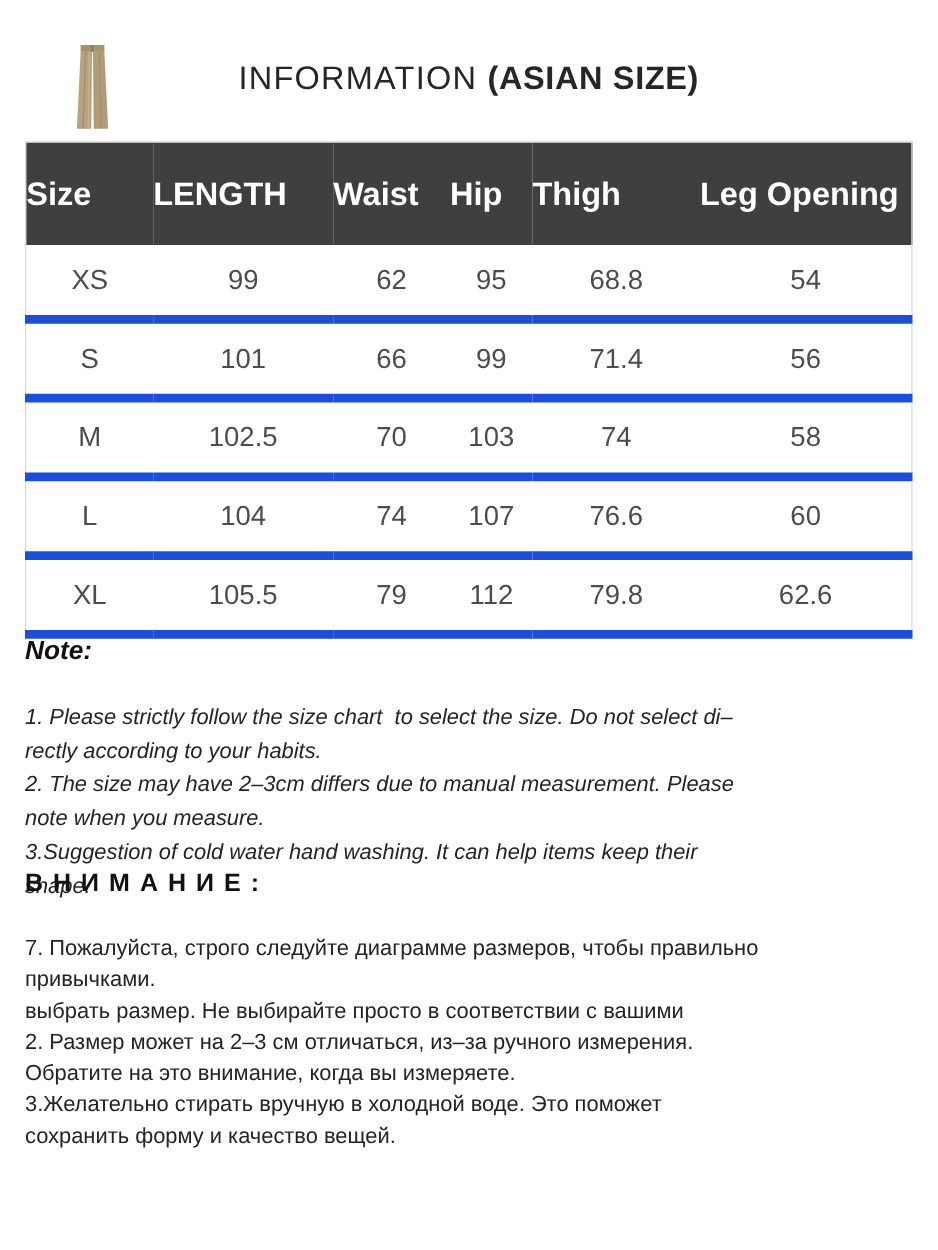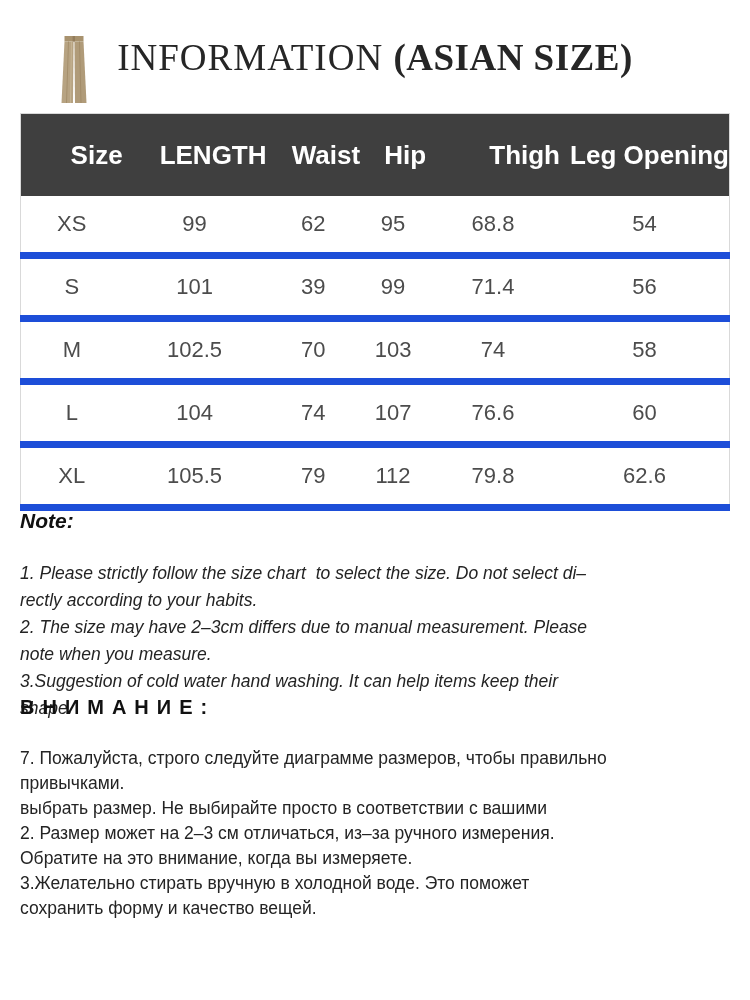--- a/index.html
+++ b/index.html
@@ -7,35 +7,35 @@
     position:relative;
     width:750px;height:1000px;
     background:#ffffff;
     font-family:"Liberation Sans","DejaVu Sans",sans-serif;
     overflow:hidden;
   }
   
   .pants-thumb{position:absolute;left:58px;top:35px;width:32px;height:70px;}
   .page-title{
     position:absolute;left:0;right:0;top:36px;
-    margin:0;text-align:center;
-    font-size:37px;font-weight:400;letter-spacing:1px;
-    color:#262626;white-space:nowrap;font-family:Liberation Serif, serif;
+    margin:11px;text-align:center;
+    font-size:26px;font-weight:400;letter-spacing:1px;
+    color:#262626;white-space:nowrap;
   }
   .page-title .title-bold{font-weight:700;letter-spacing:0.5px;}
   
   .size-table{
     position:absolute;left:20px;top:113px;width:710px;
     border-collapse:collapse;table-layout:fixed;
     border:1px solid #d9d9d9;
   }
   .size-table thead th{
     background:#3f3f3f;color:#ffffff;
     height:82px;font-size:26px;font-weight:600;
-    text-align:right;vertical-align:middle;
+    text-align:left;vertical-align:middle;
     border:none;padding:0;
   }
   .size-table tbody td{
     height:56px;text-align:center;vertical-align:middle;
     font-size:22px;color:#4c4c4c;
     border-bottom:7px solid #1d4ed8;padding:0;
     background:#fff;
   }
   
   .note-section{position:absolute;left:20px;top:509px;width:714px;color:#242424;font-style:italic;}
@@ -86,21 +86,21 @@
         <td>XS</td>
         <td>99</td>
         <td>62</td>
         <td>95</td>
         <td>68.8</td>
         <td>54</td>
       </tr>
       <tr>
         <td>S</td>
         <td>101</td>
-        <td>39</td>
+        <td>66</td>
         <td>99</td>
         <td>71.4</td>
         <td>56</td>
       </tr>
       <tr>
         <td>M</td>
         <td>102.5</td>
         <td>70</td>
         <td>103</td>
         <td>74</td>

